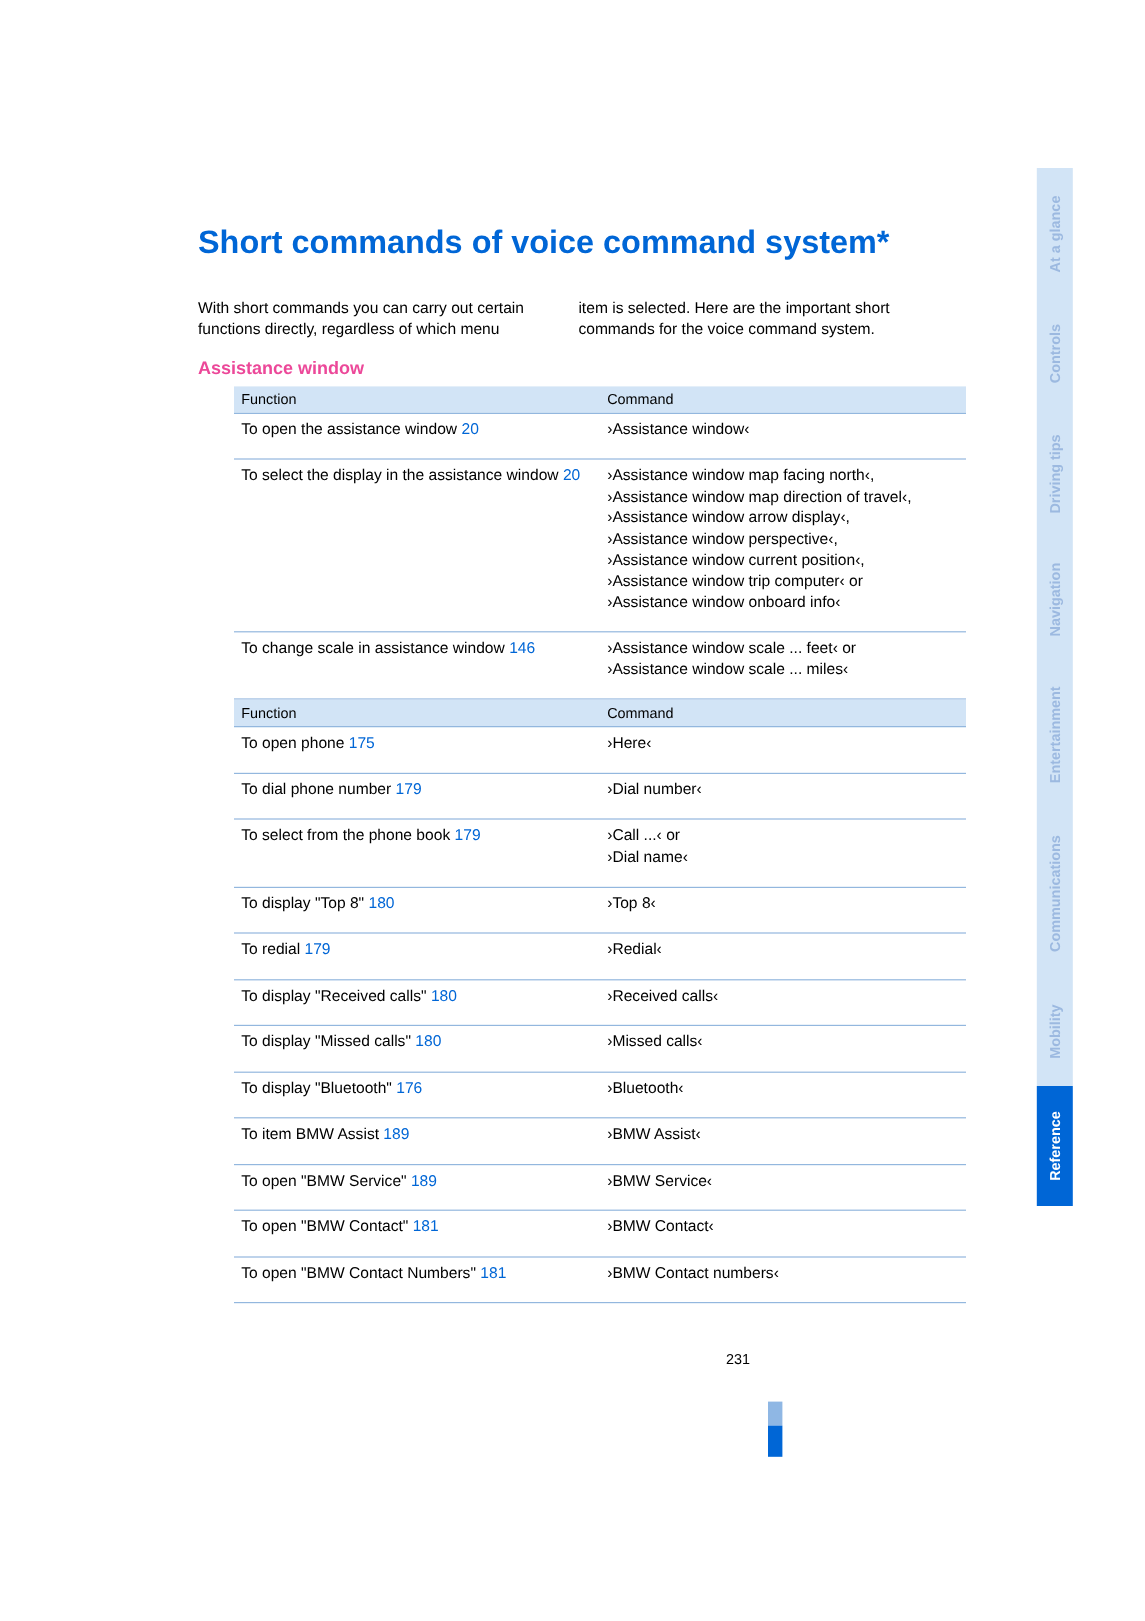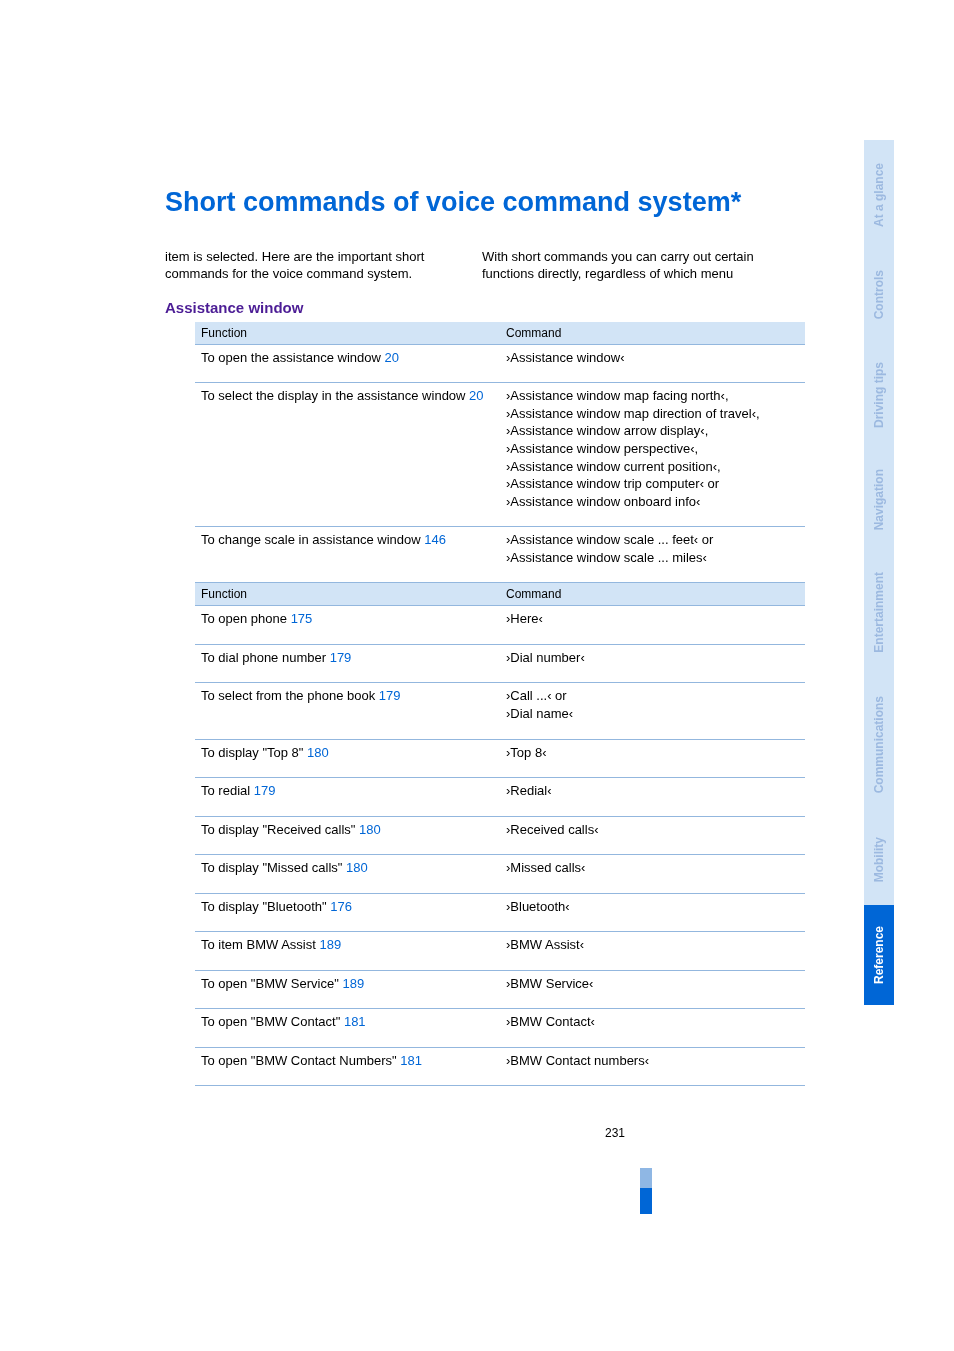--- a/index.html
+++ b/index.html
@@ -27,21 +27,21 @@
   }
   .intro {
     display: flex;
     gap: 24px;
     font-size: 13px;
     line-height: 1.35;
     margin-bottom: 16px;
   }
   .intro > div { flex: 1; }
   h2.section {
-    color: #4c1d95;
+    color: #ec4899;
     font-size: 15px;
     font-weight: bold;
     margin: 10px 0 6px 0;
   }
   table.cmd {
     width: 100%;
     border-collapse: collapse;
     font-size: 13px;
     table-layout: fixed;
     margin-left: 30px;
@@ -105,22 +105,22 @@
   .thumb-mark .t2 { width:12px; height:26px; background:#0066d6; }
 </style>
 </head>
 <body>
 
 <div class="page-content">
 
   <h1 class="title">Short commands of voice command system*</h1>
 
   <div class="intro">
+    <div>With short commands you can carry out certain functions directly, regardless of which menu</div>
     <div>item is selected. Here are the important short commands for the voice command system.</div>
-    <div>With short commands you can carry out certain functions directly, regardless of which menu</div>
   </div>
 
   <h2 class="section">Assistance window</h2>
   <table class="cmd">
     <colgroup>
         <col class="fn">
         <col class="cm">
       </colgroup>
     <thead>
       <tr>

